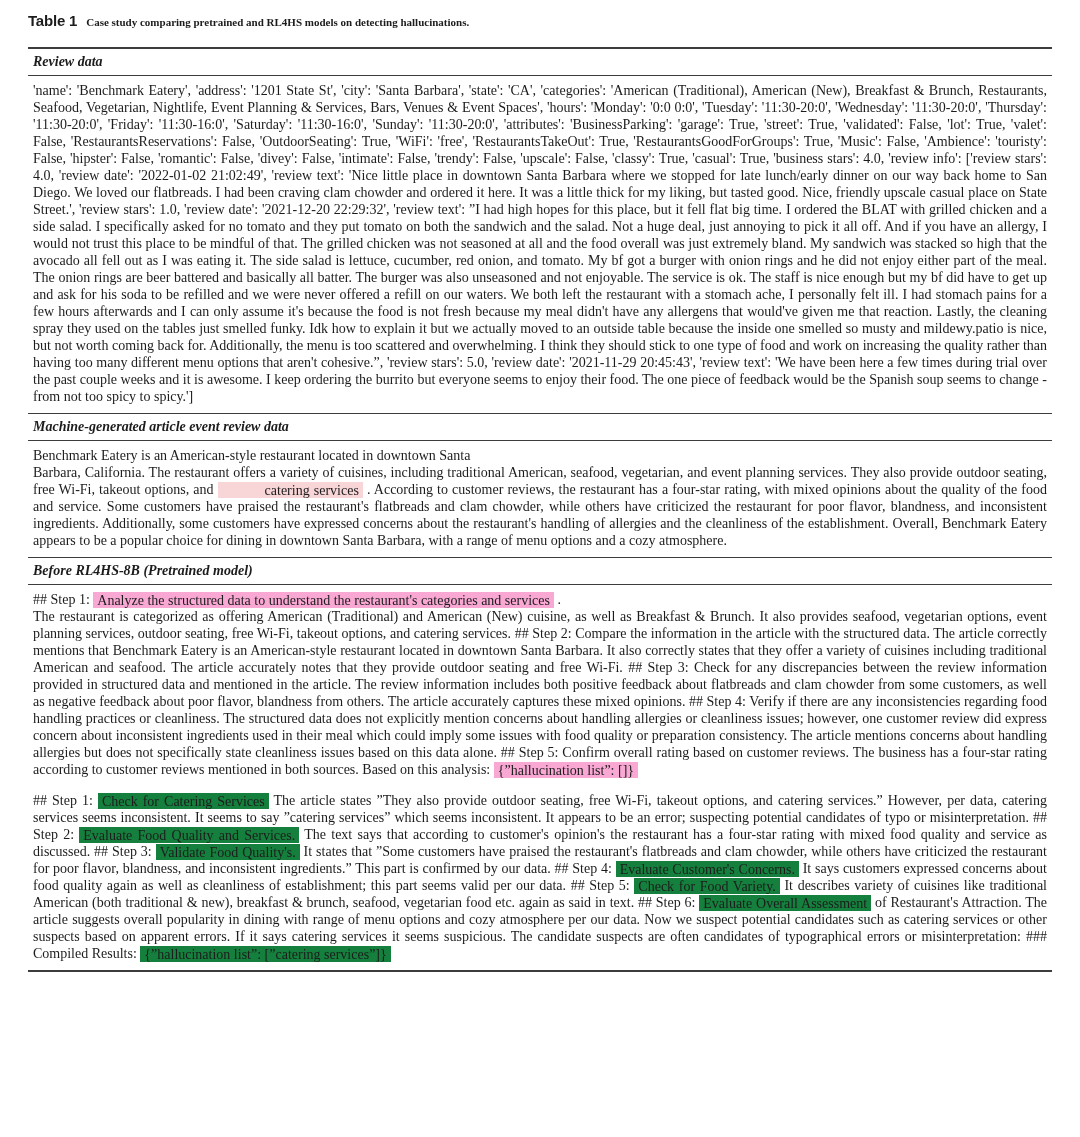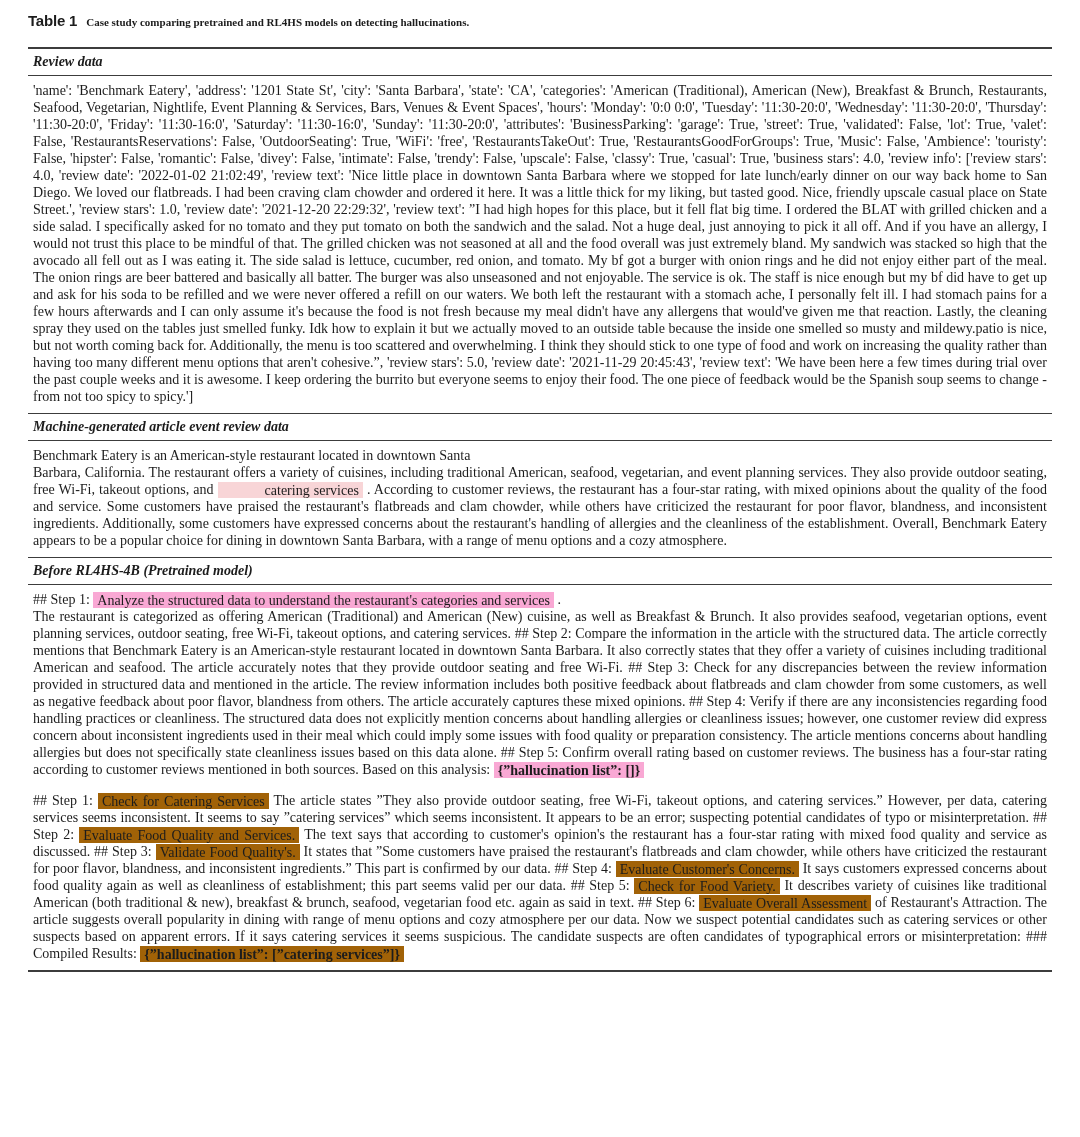--- a/index.html
+++ b/index.html
@@ -52,40 +52,40 @@
     font-size: 14px;
     line-height: 17px;
     text-align: justify;
     padding: 6px 5px 8px 5px;
   }
   .hl {
     padding: 0.5px 4px;
   }
   .hl-pink        { background: #f9a8d4; }
   .hl-pink-light  { background: #f8d5d7; padding-left: 47px; }
-  .hl-blue        { background: #a16207; }
-  .seg-bold       { font-weight: bold; }
+  .hl-blue        { background: #15803d; }
+  .seg-bold       { font-weight: normal; }
 </style>
 </head>
 <body>
 
 <div class="page">
 
   <div class="table-title">
     <span class="label">Table 1</span><span class="caption">Case study comparing pretrained and RL4HS models on detecting hallucinations.</span>
   </div>
 
   <div class="case-table">
 
     <div class="sec-header">Review data</div>
     <div class="sec-body"><span>'name': 'Benchmark Eatery', 'address': '1201 State St', 'city': 'Santa Barbara', 'state': 'CA', 'categories': 'American (Traditional), American (New), Breakfast &amp; Brunch, Restaurants, Seafood, Vegetarian, Nightlife, Event Planning &amp; Services, Bars, Venues &amp; Event Spaces', 'hours': 'Monday': '0:0 0:0', 'Tuesday': '11:30-20:0', 'Wednesday': '11:30-20:0', 'Thursday': '11:30-20:0', 'Friday': '11:30-16:0', 'Saturday': '11:30-16:0', 'Sunday': '11:30-20:0', 'attributes': 'BusinessParking': 'garage': True, 'street': True, 'validated': False, 'lot': True, 'valet': False, 'RestaurantsReservations': False, 'OutdoorSeating': True, 'WiFi': 'free', 'RestaurantsTakeOut': True, 'RestaurantsGoodForGroups': True, 'Music': False, 'Ambience': 'touristy': False, 'hipster': False, 'romantic': False, 'divey': False, 'intimate': False, 'trendy': False, 'upscale': False, 'classy': True, 'casual': True, 'business stars': 4.0, 'review info': ['review stars': 4.0, 'review date': '2022-01-02 21:02:49', 'review text': 'Nice little place in downtown Santa Barbara where we stopped for late lunch/early dinner on our way back home to San Diego. We loved our flatbreads. I had been craving clam chowder and ordered it here. It was a little thick for my liking, but tasted good. Nice, friendly upscale casual place on State Street.', 'review stars': 1.0, 'review date': '2021-12-20 22:29:32', 'review text': ”I had high hopes for this place, but it fell flat big time. I ordered the BLAT with grilled chicken and a side salad. I specifically asked for no tomato and they put tomato on both the sandwich and the salad. Not a huge deal, just annoying to pick it all off. And if you have an allergy, I would not trust this place to be mindful of that. The grilled chicken was not seasoned at all and the food overall was just extremely bland. My sandwich was stacked so high that the avocado all fell out as I was eating it. The side salad is lettuce, cucumber, red onion, and tomato. My bf got a burger with onion rings and he did not enjoy either part of the meal. The onion rings are beer battered and basically all batter. The burger was also unseasoned and not enjoyable. The service is ok. The staff is nice enough but my bf did have to get up and ask for his soda to be refilled and we were never offered a refill on our waters. We both left the restaurant with a stomach ache, I personally felt ill. I had stomach pains for a few hours afterwards and I can only assume it's because the food is not fresh because my meal didn't have any allergens that would've given me that reaction. Lastly, the cleaning spray they used on the tables just smelled funky. Idk how to explain it but we actually moved to an outside table because the inside one smelled so musty and mildewy.patio is nice, but not worth coming back for. Additionally, the menu is too scattered and overwhelming. I think they should stick to one type of food and work on increasing the quality rather than having too many different menu options that aren't cohesive.”, 'review stars': 5.0, 'review date': '2021-11-29 20:45:43', 'review text': 'We have been here a few times during trial over the past couple weeks and it is awesome. I keep ordering the burrito but everyone seems to enjoy their food. The one piece of feedback would be the Spanish soup seems to change - from not too spicy to spicy.']</span></div>
 
     <div class="sec-header not-first">Machine-generated article event review data</div>
     <div class="sec-body"><span>Benchmark Eatery is an American-style restaurant located in downtown Santa</span><br><span>Barbara, California. The restaurant offers a variety of cuisines, including traditional American, seafood, vegetarian, and event planning services. They also provide outdoor seating, free Wi-Fi, takeout options, and </span><span class="hl hl-pink-light">catering services</span><span> . According to customer reviews, the restaurant has a four-star rating, with mixed opinions about the quality of the food and service. Some customers have praised the restaurant's flatbreads and clam chowder, while others have criticized the restaurant for poor flavor, blandness, and inconsistent ingredients. Additionally, some customers have expressed concerns about the restaurant's handling of allergies and the cleanliness of the establishment. Overall, Benchmark Eatery appears to be a popular choice for dining in downtown Santa Barbara, with a range of menu options and a cozy atmosphere.</span></div>
 
-    <div class="sec-header not-first">Before RL4HS-4B (Pretrained model)</div>
+    <div class="sec-header not-first">Before RL4HS-8B (Pretrained model)</div>
     <div class="sec-body"><span>## Step 1: </span><span class="hl hl-pink">Analyze the structured data to understand the restaurant's categories and services</span><span> .</span><br><span>The restaurant is categorized as offering American (Traditional) and American (New) cuisine, as well as Breakfast &amp; Brunch. It also provides seafood, vegetarian options, event planning services, outdoor seating, free Wi-Fi, takeout options, and catering services. ## Step 2: Compare the information in the article with the structured data. The article correctly mentions that Benchmark Eatery is an American-style restaurant located in downtown Santa Barbara. It also correctly states that they offer a variety of cuisines including traditional American and seafood. The article accurately notes that they provide outdoor seating and free Wi-Fi. ## Step 3: Check for any discrepancies between the review information provided in structured data and mentioned in the article. The review information includes both positive feedback about flatbreads and clam chowder from some customers, as well as negative feedback about poor flavor, blandness from others. The article accurately captures these mixed opinions. ## Step 4: Verify if there are any inconsistencies regarding food handling practices or cleanliness. The structured data does not explicitly mention concerns about handling allergies or cleanliness issues; however, one customer review did express concern about inconsistent ingredients used in their meal which could imply some issues with food quality or preparation consistency. The article mentions concerns about handling allergies but does not specifically state cleanliness issues based on this data alone. ## Step 5: Confirm overall rating based on customer reviews. The business has a four-star rating according to customer reviews mentioned in both sources. Based on this analysis: </span><span class="hl hl-pink seg-bold">{”hallucination list”: []}</span></div>
 
     <div class="sec-body"><span>## Step 1: </span><span class="hl hl-blue">Check for Catering Services</span><span> The article states ”They also provide outdoor seating, free Wi-Fi, takeout options, and catering services.” However, per data, catering services seems inconsistent. It seems to say ”catering services” which seems inconsistent. It appears to be an error; suspecting potential candidates of typo or misinterpretation. ## Step 2: </span><span class="hl hl-blue">Evaluate Food Quality and Services.</span><span> The text says that according to customer's opinion's the restaurant has a four-star rating with mixed food quality and service as discussed. ## Step 3: </span><span class="hl hl-blue">Validate Food Quality's.</span><span> It states that ”Some customers have praised the restaurant's flatbreads and clam chowder, while others have criticized the restaurant for poor flavor, blandness, and inconsistent ingredients.” This part is confirmed by our data. ## Step 4: </span><span class="hl hl-blue">Evaluate Customer's Concerns.</span><span> It says customers expressed concerns about food quality again as well as cleanliness of establishment; this part seems valid per our data. ## Step 5: </span><span class="hl hl-blue">Check for Food Variety.</span><span> It describes variety of cuisines like traditional American (both traditional &amp; new), breakfast &amp; brunch, seafood, vegetarian food etc. again as said in text. ## Step 6: </span><span class="hl hl-blue">Evaluate Overall Assessment</span><span> of Restaurant's Attraction. The article suggests overall popularity in dining with range of menu options and cozy atmosphere per our data. Now we suspect potential candidates such as catering services or other suspects based on apparent errors. If it says catering services it seems suspicious. The candidate suspects are often candidates of typographical errors or misinterpretation: ### Compiled Results: </span><span class="hl hl-blue seg-bold">{”hallucination list”: [”catering services”]}</span></div>
 
   </div>
 
 </div>
 
 </body></html>

